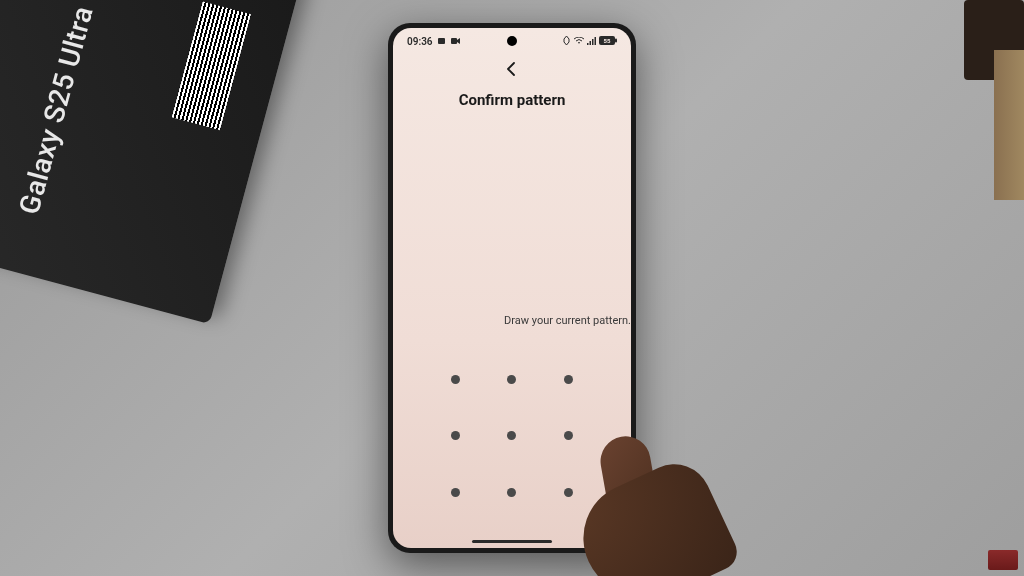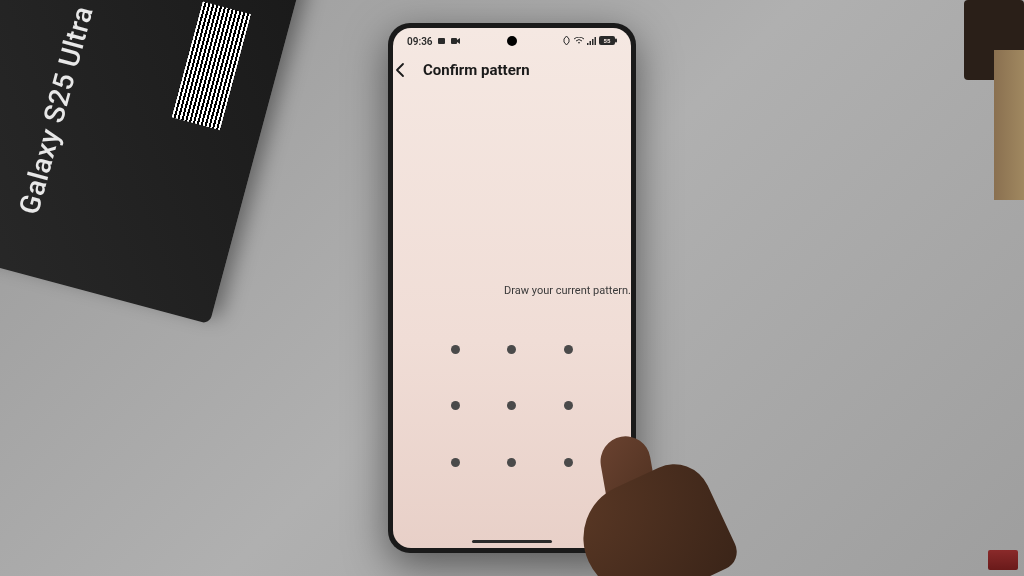--- a/index.html
+++ b/index.html
@@ -129,22 +129,23 @@
     .status-right {
       display: flex;
       gap: 3px;
       align-items: center;
     }
     
     
     .header {
       display: flex;
       align-items: center;
-      padding: 10px 0;
+      padding: 10px 14px;
       gap: 14px;
+      flex-direction: column;
     }
     .back-btn {
       cursor: pointer;
       display: flex;
       align-items: center;
     }
     .title {
       font-size: 15px;
       font-weight: 700;
       color: #1a1a1a;

